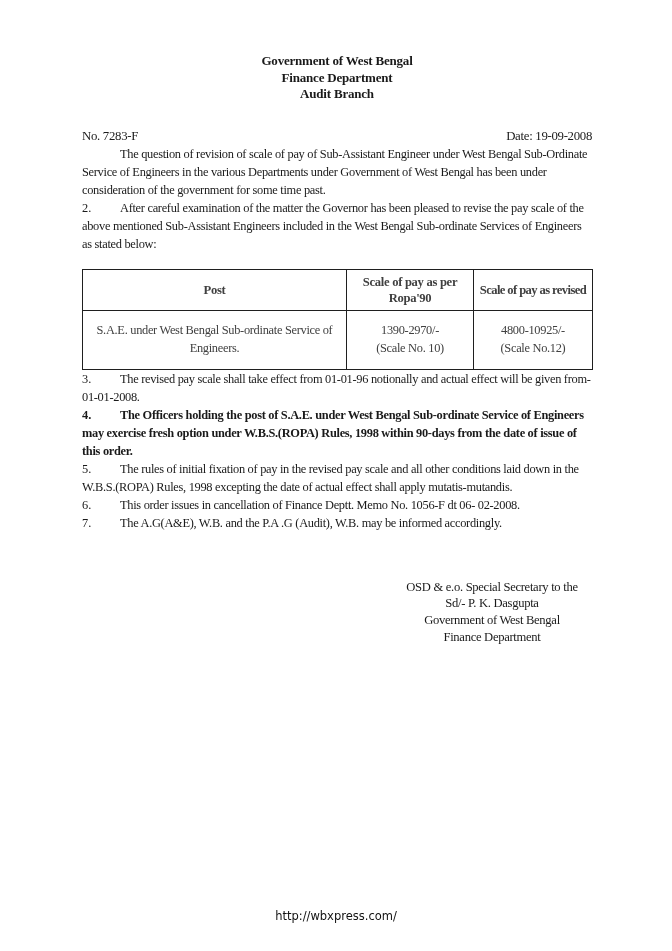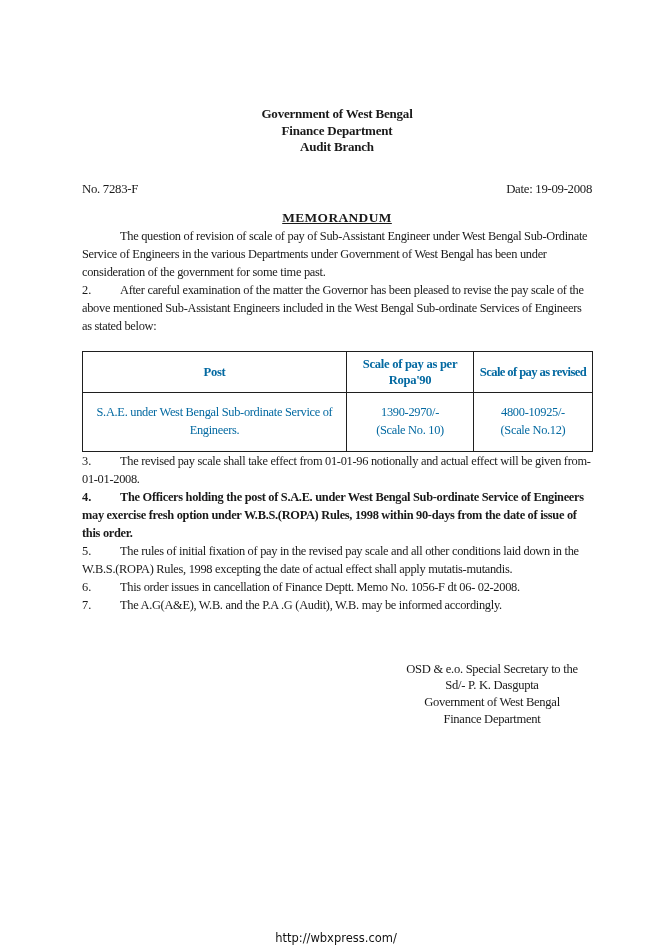--- a/index.html
+++ b/index.html
@@ -6,21 +6,21 @@
     margin: 0;
     padding: 0;
     background: #ffffff;
   }
   .page {
     position: relative;
     width: 672px;
     height: 951px;
     background: #ffffff;
     box-sizing: border-box;
-    padding: 106px 80px 0 82px;
+    padding: 53px 80px 0 82px;
     font-family: "Liberation Serif", "DejaVu Serif", serif;
     font-size: 12.4px;
     line-height: 18px;
     letter-spacing: -0.3px;
     color: #1a1a1a;
     overflow: hidden;
   }
   .doc-header {
     text-align: center;
     font-weight: bold;
@@ -61,21 +61,21 @@
   .p6 { margin-top: 11px; }
   .p7 { margin-top: 16px; }
 
   table.pay-table {
     border-collapse: collapse;
     table-layout: fixed;
     width: 510px;
     margin-top: 16px;
     font-size: 12.4px;
     letter-spacing: -0.3px;
-    color: #0369a1;
+    color: #404040;
   }
   table.pay-table col.c1 { width: 264px; }
   table.pay-table col.c2 { width: 127px; }
   table.pay-table col.c3 { width: 119px; }
   table.pay-table th, table.pay-table td {
     border: 1px solid #1f1f1f;
     text-align: center;
     vertical-align: middle;
     padding: 2px 3px;
   }
@@ -99,21 +99,21 @@
     margin-top: 47px;
     margin-left: auto;
     width: 200px;
     text-align: center;
     line-height: 16.8px;
     font-size: 12.6px;
   }
 
   .footer {
     position: absolute;
-    top: 929px;
+    top: 907px;
     left: 0;
     width: 672px;
     text-align: center;
     font-family: "DejaVu Sans", "Liberation Sans", sans-serif;
     font-size: 11.5px;
     letter-spacing: 0;
     color: #111111;
   }
 </style>
 </head>
@@ -125,23 +125,20 @@
     <div>Government of West Bengal</div>
     <div>Finance Department</div>
     <div>Audit Branch</div>
   </div>
 
   <div class="ref-row">
     <span>No. 7283-F</span>
     <span>Date: 19-09-2008</span>
   </div>
 
-  <div class="memo-title">
-    <span>MEMORANDUM</span>
-  </div>
 
   <p class="para p1 indent"><span>The question of revision of scale of pay of Sub-Assistant Engineer under West Bengal Sub-Ordinate Service of Engineers in the various Departments under Government of West Bengal has been under consideration of the government for some time past.</span></p>
 
   <p class="para p2"><span class="pnum">2.</span><span>After careful examination of the matter the Governor has been pleased to revise the pay scale of the above mentioned Sub-Assistant Engineers included in the West Bengal Sub-ordinate Services of Engineers as stated below:</span></p>
 
   <table class="pay-table">
     <colgroup>
         <col class="c1">
         <col class="c2">
         <col class="c3">

